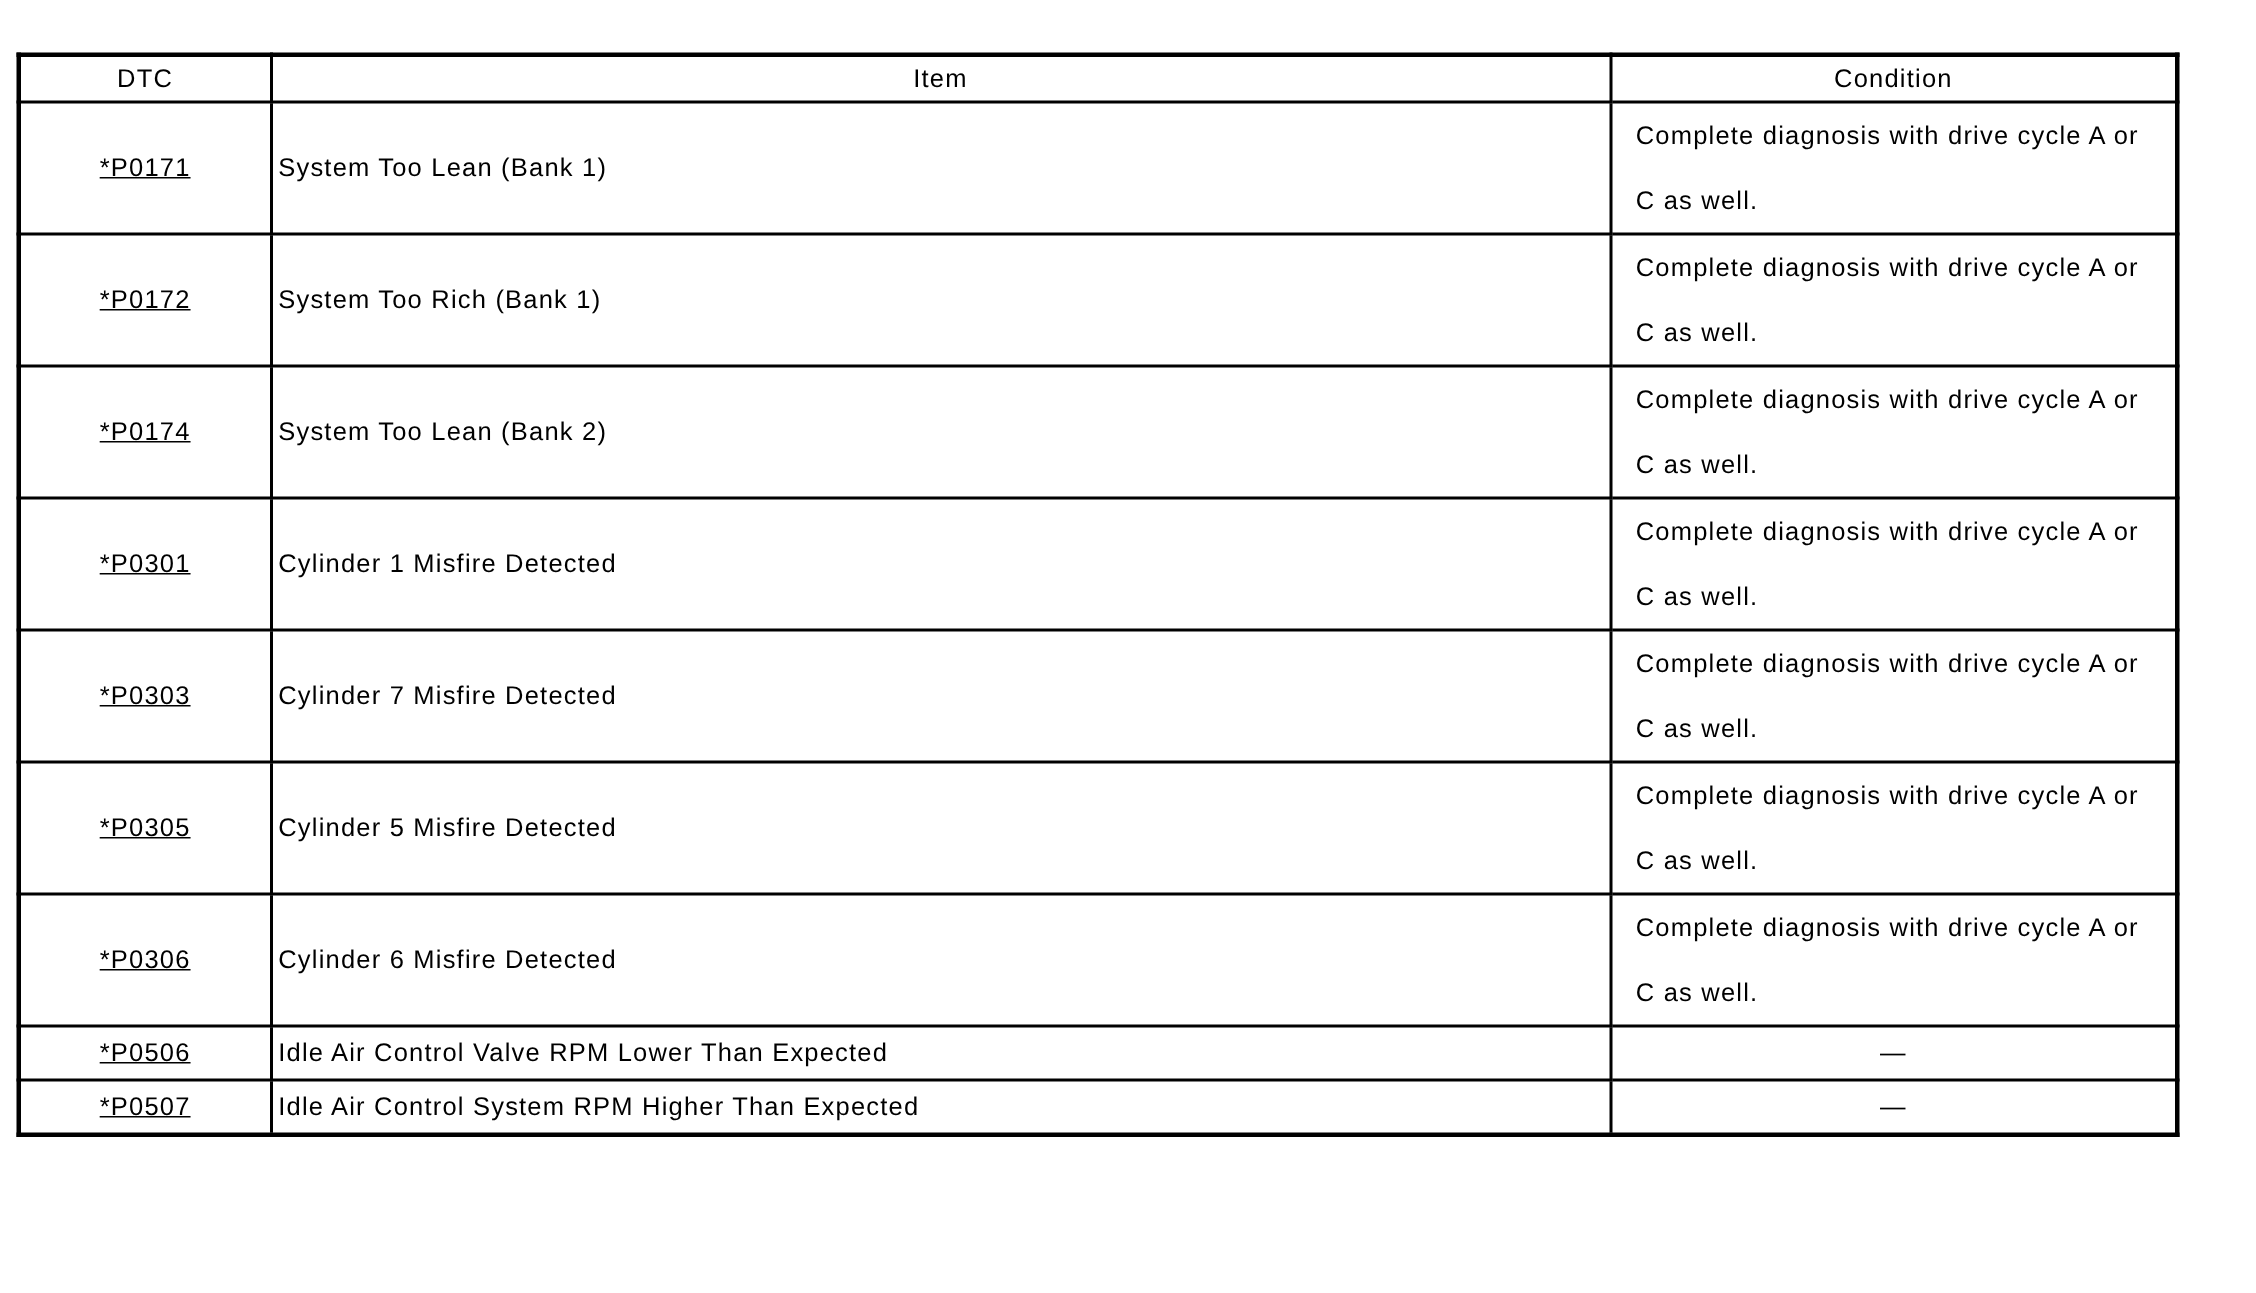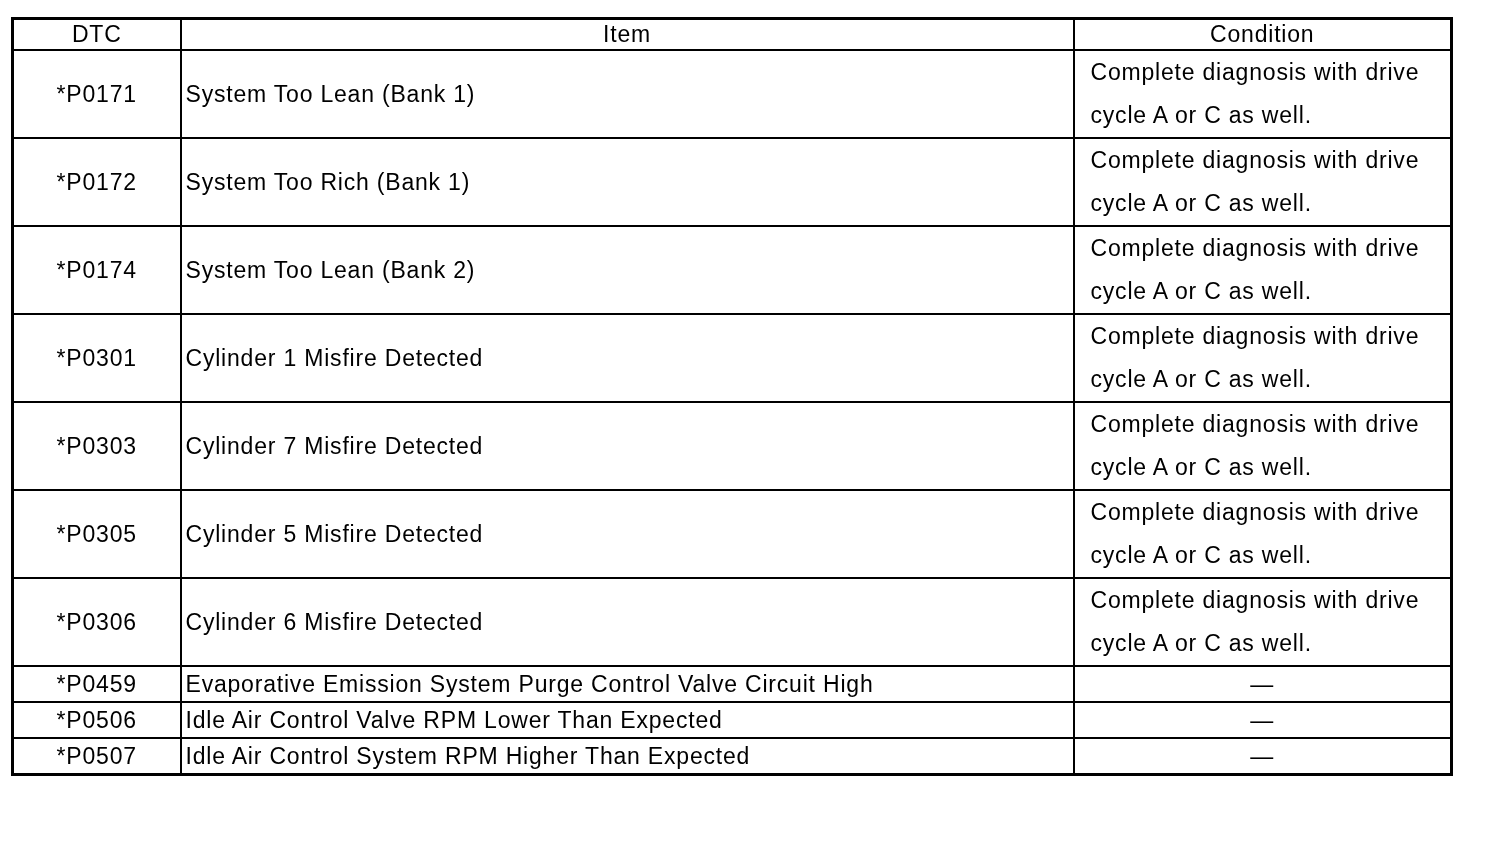--- a/index.html
+++ b/index.html
@@ -13,22 +13,22 @@
     position: relative;
     width: 1504px;
     height: 862px;
     background: #ffffff;
     overflow: hidden;
   }
   table.dtc-table {
     border-collapse: collapse;
     table-layout: fixed;
     width: 1439px;
-    margin: 17px 0 0 11px;
-    font-size: 23px;
+    margin: 35px 0 0 11px;
+    font-size: 17px;
     letter-spacing: 0.8px;
     border: 3px solid #000000;
   }
   .dtc-table th,
   .dtc-table td {
     border: 2px solid #000000;
     padding: 0;
     overflow: hidden;
   }
   .dtc-table col.c-dtc  { width: 168px; }
@@ -40,20 +40,21 @@
     height: 29px;
     text-align: center;
     vertical-align: middle;
   }
   tr.row-tall td  { height: 64px; }
   tr.row-short td { height: 34px; }
 
   td.cell-dtc {
     text-align: center;
     vertical-align: middle;
+    text-decoration: underline;
   }
   td.cell-item {
     text-align: left;
     vertical-align: middle;
     padding-left: 4px;
     padding-right: 8px;
   }
   td.cell-cond {
     text-align: left;
     vertical-align: middle;
@@ -115,25 +116,20 @@
           <td class="cell-dtc">*P0305</td>
           <td class="cell-item">Cylinder 5 Misfire Detected</td>
           <td class="cell-cond">Complete diagnosis with drive cycle A or C as well.</td>
         </tr>
         <tr class="row-tall">
           <td class="cell-dtc">*P0306</td>
           <td class="cell-item">Cylinder 6 Misfire Detected</td>
           <td class="cell-cond">Complete diagnosis with drive cycle A or C as well.</td>
         </tr>
         <tr class="row-short">
-          <td class="cell-dtc">*P0459</td>
-          <td class="cell-item">Evaporative Emission System Purge Control Valve Circuit High</td>
-          <td class="cell-cond dash">—</td>
-        </tr>
-        <tr class="row-short">
           <td class="cell-dtc">*P0506</td>
           <td class="cell-item">Idle Air Control Valve RPM Lower Than Expected</td>
           <td class="cell-cond dash">—</td>
         </tr>
         <tr class="row-short">
           <td class="cell-dtc">*P0507</td>
           <td class="cell-item">Idle Air Control System RPM Higher Than Expected</td>
           <td class="cell-cond dash">—</td>
         </tr>
       </tbody>

